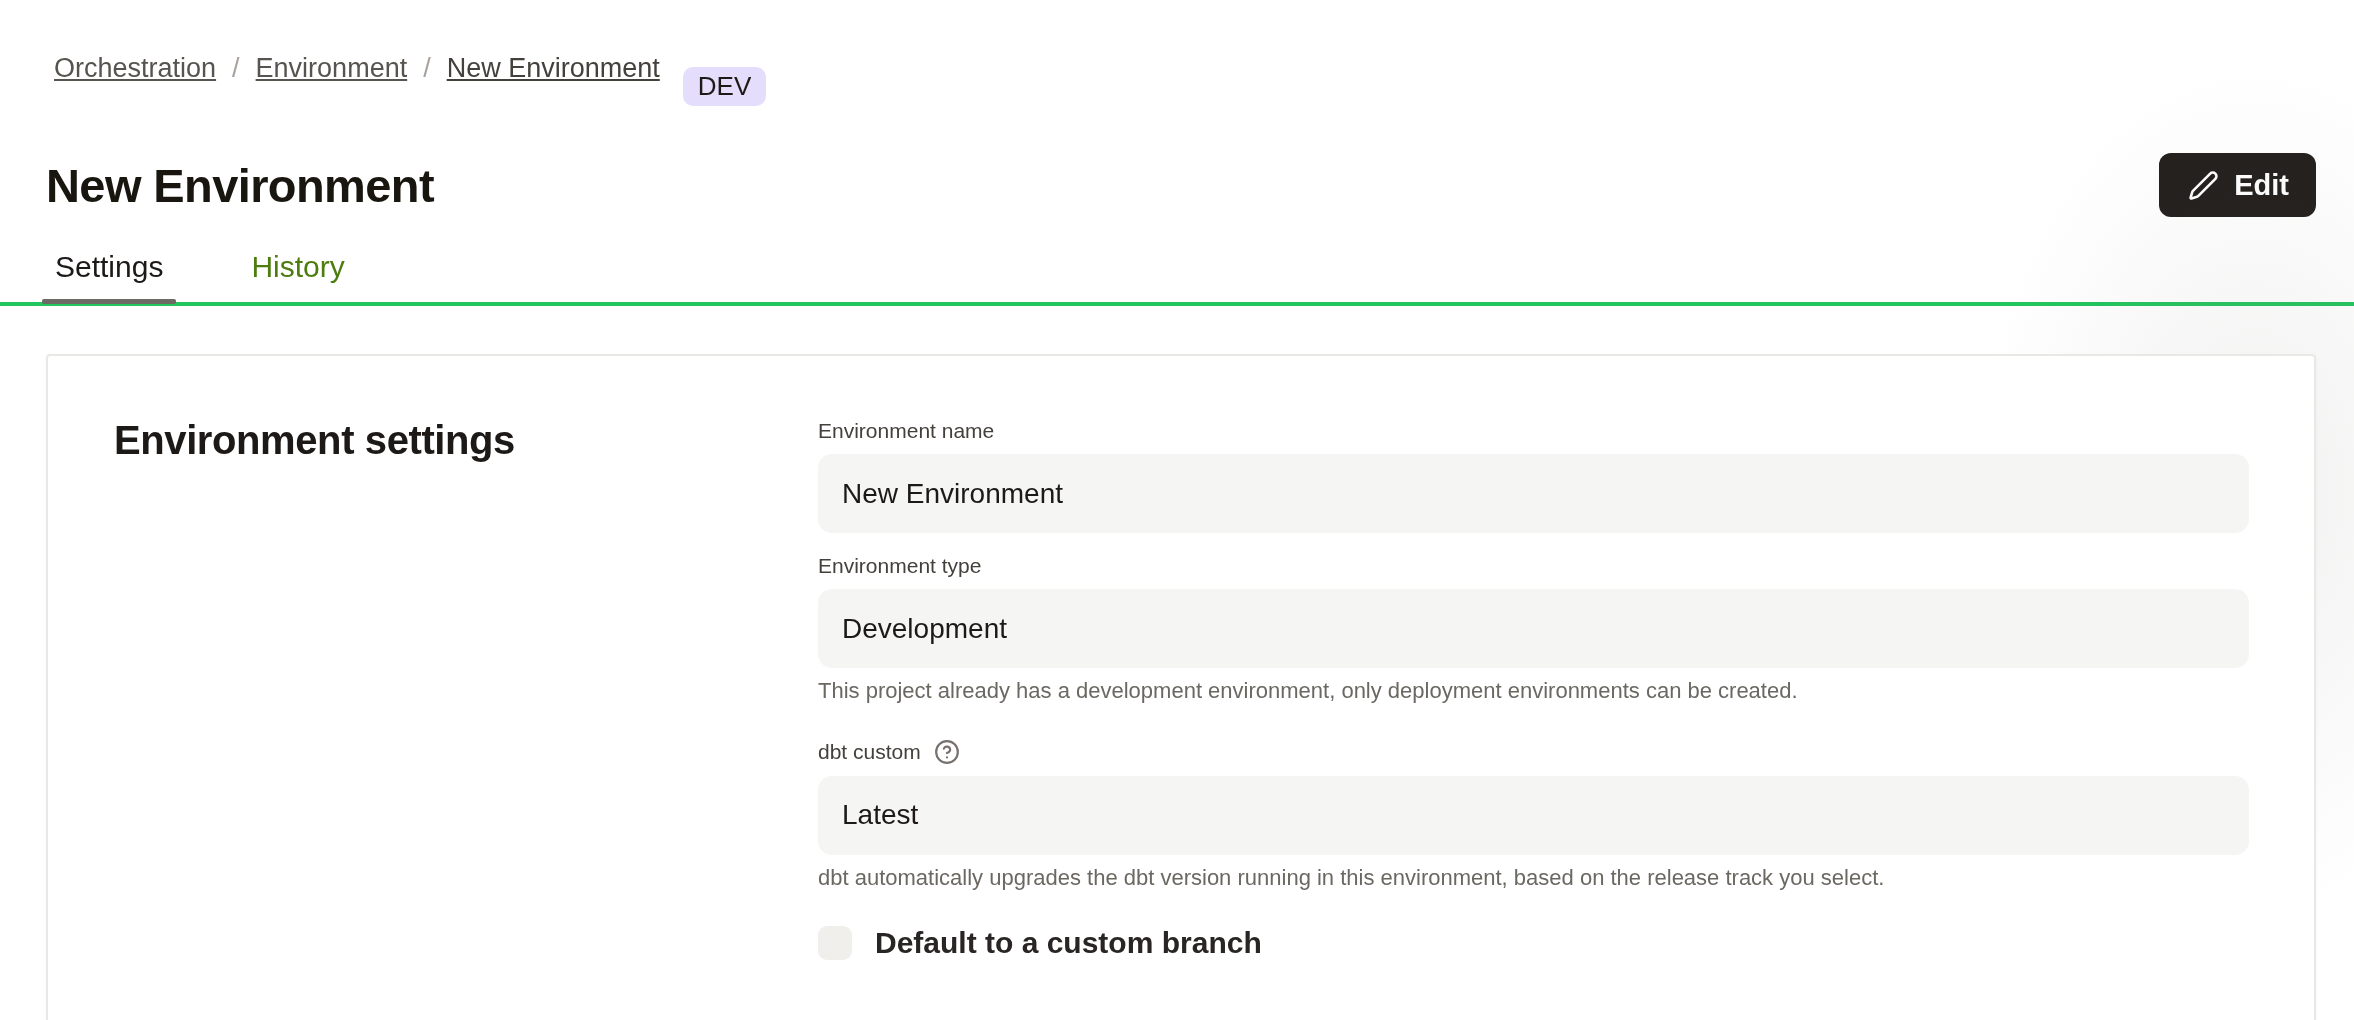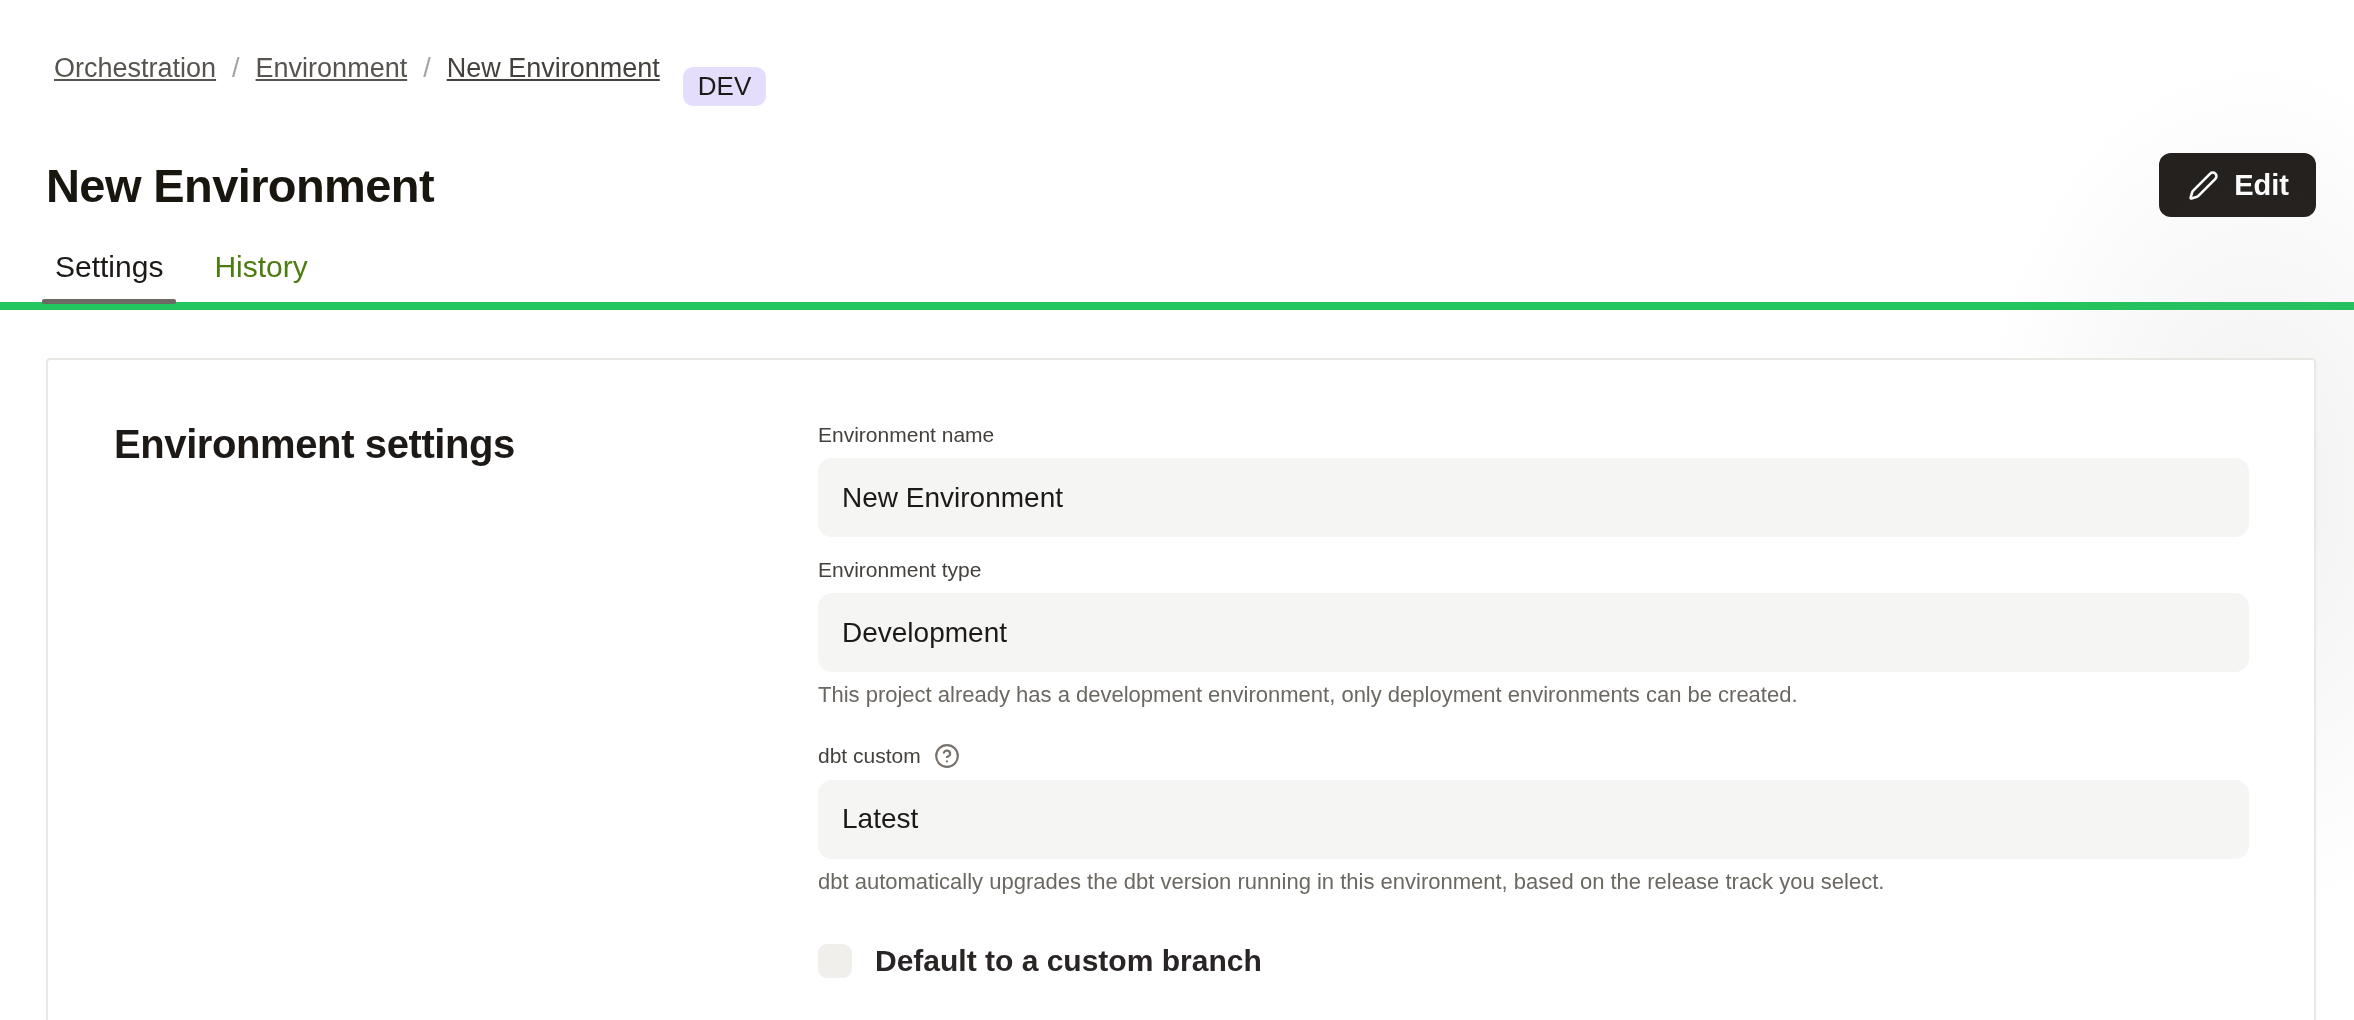--- a/index.html
+++ b/index.html
@@ -74,24 +74,24 @@
     padding: 0 27px;
     font-size: 29px;
     font-weight: 600;
     font-family: inherit;
     cursor: pointer;
   }
 
   
   .tabbar {
     display: flex;
-    gap: 25px;
+    gap: 62px;
     margin-top: 24px;
     padding-left: 42px;
-    border-bottom: 8px solid #22c55e;
+    border-bottom: 4px solid #22c55e;
   }
   .tab {
     font-size: 30px;
     color: #4d7c0f;
     padding: 8px 13px 18px;
     cursor: pointer;
     position: relative;
   }
   .tab.active {
     color: #1c1917;
@@ -160,21 +160,21 @@
     line-height: 1.25;
   }
   .field + .field { margin-top: 20px; }
   .field-gap-lg { margin-top: 34px !important; }
 
   .help-icon { display: inline-flex; cursor: pointer; margin-left: 2px; }
 
   .checkbox-row {
     display: flex;
     align-items: center;
-    margin-top: 49px;
+    margin-top: 35px;
   }
   .checkbox {
     width: 34px;
     height: 34px;
     background: #f0efec;
     border-radius: 9px;
     flex: none;
     cursor: pointer;
   }
   .checkbox-label {

